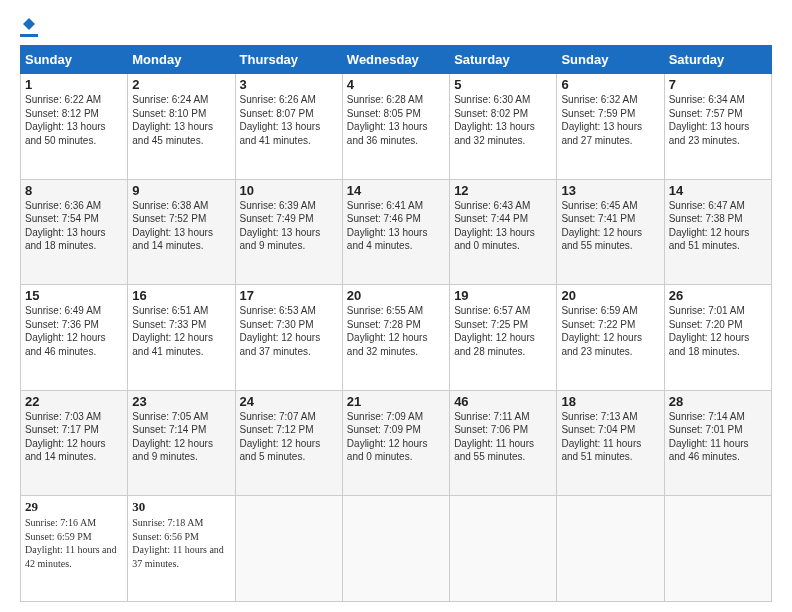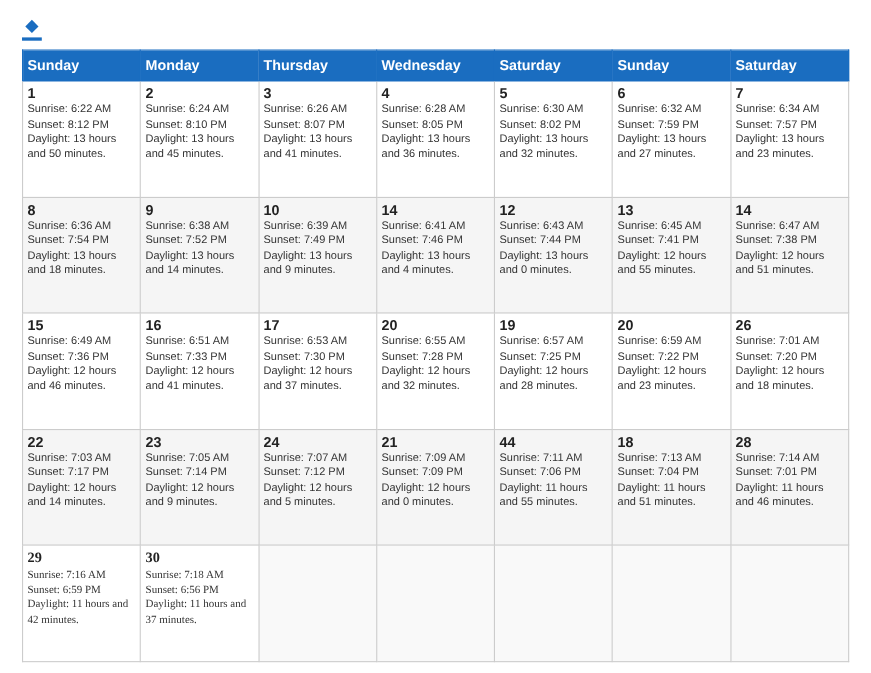--- a/index.html
+++ b/index.html
@@ -239,21 +239,21 @@
           </td>
           <td>
             <span class="day-num">24</span>
         <div class="day-detail">Sunrise: 7:07 AM<br>Sunset: 7:12 PM<br>Daylight: 12 hours and 5 minutes.</div>
           </td>
           <td>
             <span class="day-num">21</span>
         <div class="day-detail">Sunrise: 7:09 AM<br>Sunset: 7:09 PM<br>Daylight: 12 hours and 0 minutes.</div>
           </td>
           <td>
-            <span class="day-num">44</span>
+            <span class="day-num">46</span>
         <div class="day-detail">Sunrise: 7:11 AM<br>Sunset: 7:06 PM<br>Daylight: 11 hours and 55 minutes.</div>
           </td>
           <td>
             <span class="day-num">18</span>
         <div class="day-detail">Sunrise: 7:13 AM<br>Sunset: 7:04 PM<br>Daylight: 11 hours and 51 minutes.</div>
           </td>
           <td>
             <span class="day-num">28</span>
         <div class="day-detail">Sunrise: 7:14 AM<br>Sunset: 7:01 PM<br>Daylight: 11 hours and 46 minutes.</div>
           </td>

